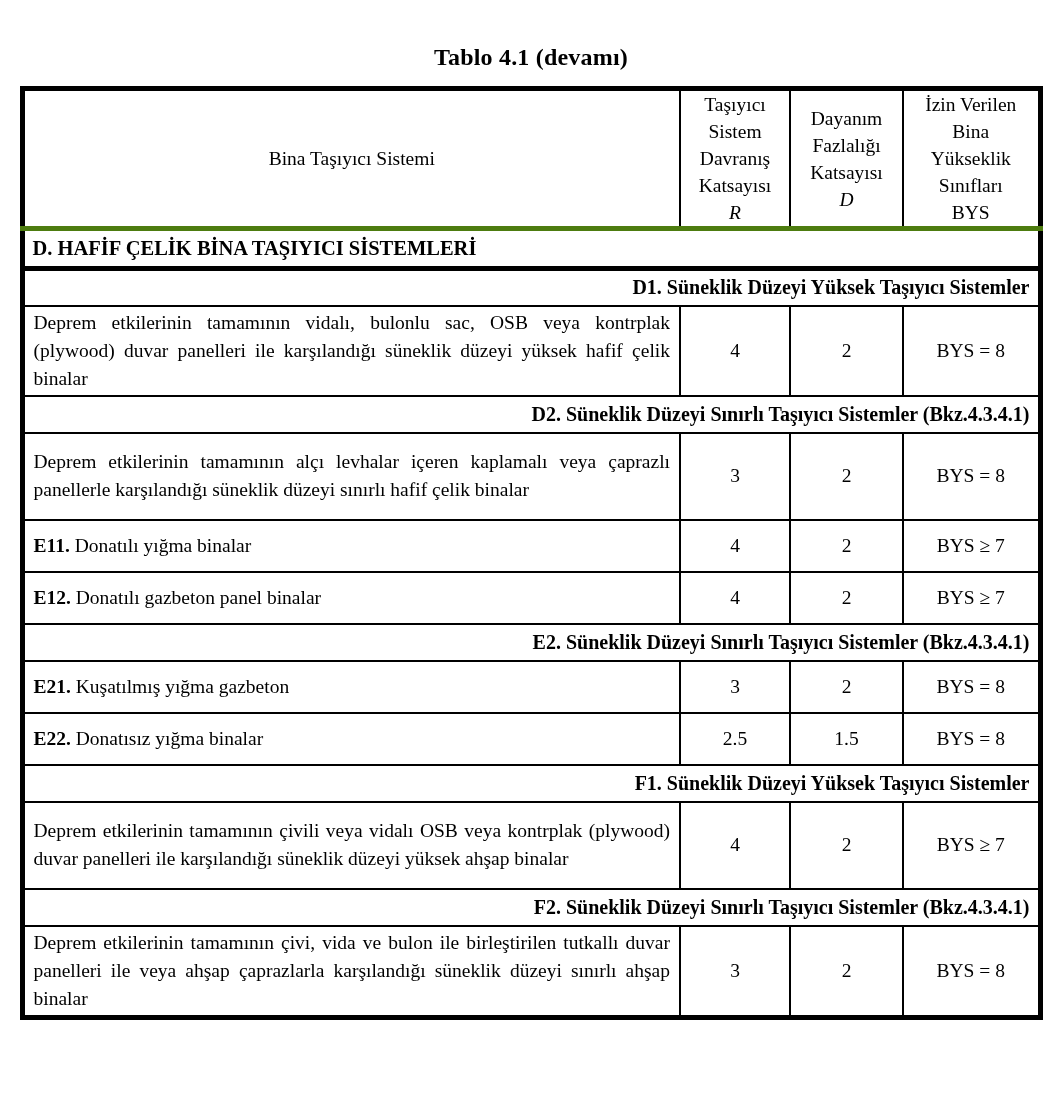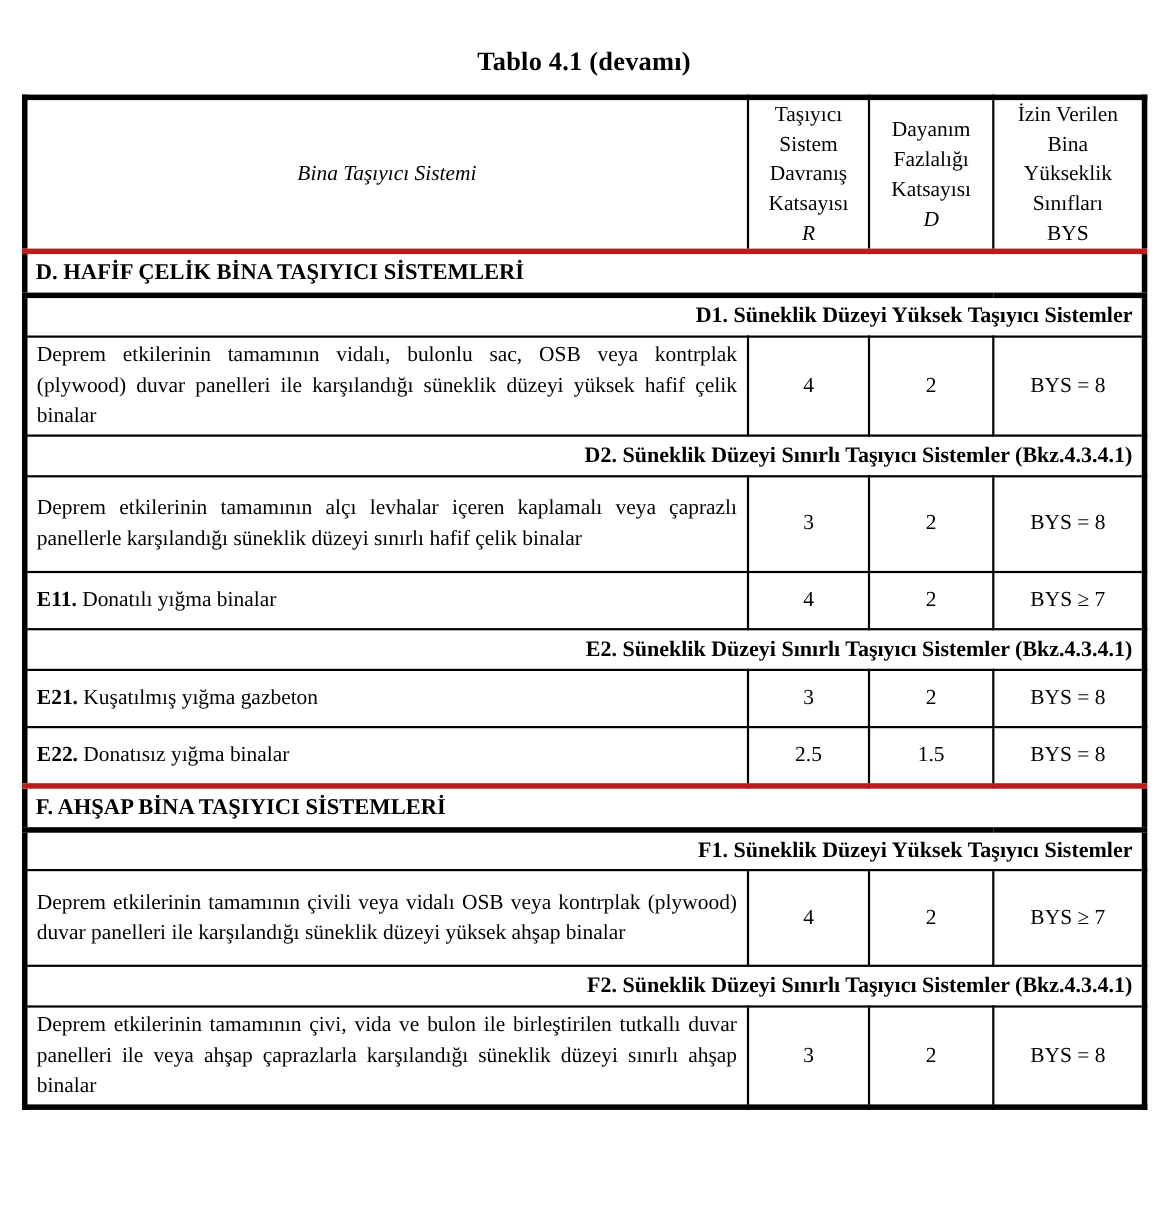--- a/index.html
+++ b/index.html
@@ -32,26 +32,26 @@
   .tbl td, .tbl th {
     border: 2px solid #000;
     font-size: 19px;
     font-weight: normal;
     color: #000;
     vertical-align: middle;
     overflow: hidden;
   }
   
   tr.r-head { height: 139px; }
-  th.h-sys { text-align: center; font-size: 19.5px; font-style: italic; }
+  th.h-sys { text-align: center; font-size: 19.5px; }
   th.h-coef { text-align: center; line-height: 27px; font-size: 19.5px; }
   th.h-coef .sym { font-style: italic; }
   
   tr.r-section td {
-    border-top: 5px solid #b91c1c;
+    border-top: 5px solid #4d7c0f;
     border-bottom: 5px solid #000;
     font-weight: bold;
     font-size: 20.5px;
     padding: 3px 8px;
   }
   tr.r-section { height: 40px; }
   
   tr.r-sub td {
     font-weight: bold;
     font-size: 20px;
@@ -140,39 +140,42 @@
       <td class="c-val">2</td>
       <td class="c-val">BYS = 8</td>
     </tr>
 
     <tr class="r-data1">
       <td class="c-name"><b>E11.</b><span> Donatılı yığma binalar</span></td>
       <td class="c-val">4</td>
       <td class="c-val">2</td>
       <td class="c-val">BYS ≥ 7</td>
     </tr>
+    <tr class="r-data1">
+      <td class="c-name"><b>E12.</b><span> Donatılı gazbeton panel binalar</span></td>
+      <td class="c-val">4</td>
+      <td class="c-val">2</td>
+      <td class="c-val">BYS ≥ 7</td>
+    </tr>
     <tr class="r-sub">
       <td colspan="4">E2. Süneklik Düzeyi Sınırlı Taşıyıcı Sistemler (Bkz.4.3.4.1)</td>
     </tr>
     <tr class="r-data1">
       <td class="c-name"><b>E21.</b><span> Kuşatılmış yığma gazbeton</span></td>
       <td class="c-val">3</td>
       <td class="c-val">2</td>
       <td class="c-val">BYS = 8</td>
     </tr>
     <tr class="r-data1">
       <td class="c-name"><b>E22.</b><span> Donatısız yığma binalar</span></td>
       <td class="c-val">2.5</td>
       <td class="c-val">1.5</td>
       <td class="c-val">BYS = 8</td>
     </tr>
 
-    <tr class="r-section">
-      <td colspan="4">F. AHŞAP BİNA TAŞIYICI SİSTEMLERİ</td>
-    </tr>
     <tr class="r-sub">
       <td colspan="4">F1. Süneklik Düzeyi Yüksek Taşıyıcı Sistemler</td>
     </tr>
     <tr class="r-data3">
       <td class="c-desc">Deprem etkilerinin tamamının çivili veya vidalı OSB veya kontrplak (plywood) duvar panelleri ile karşılandığı süneklik düzeyi yüksek ahşap binalar</td>
       <td class="c-val">4</td>
       <td class="c-val">2</td>
       <td class="c-val">BYS ≥ 7</td>
     </tr>
     <tr class="r-sub">

